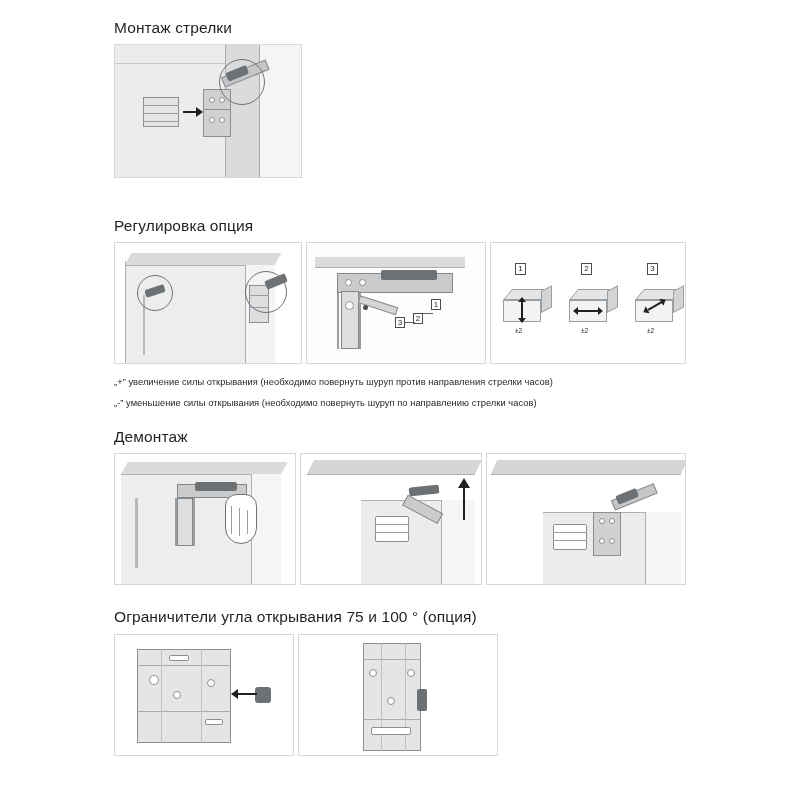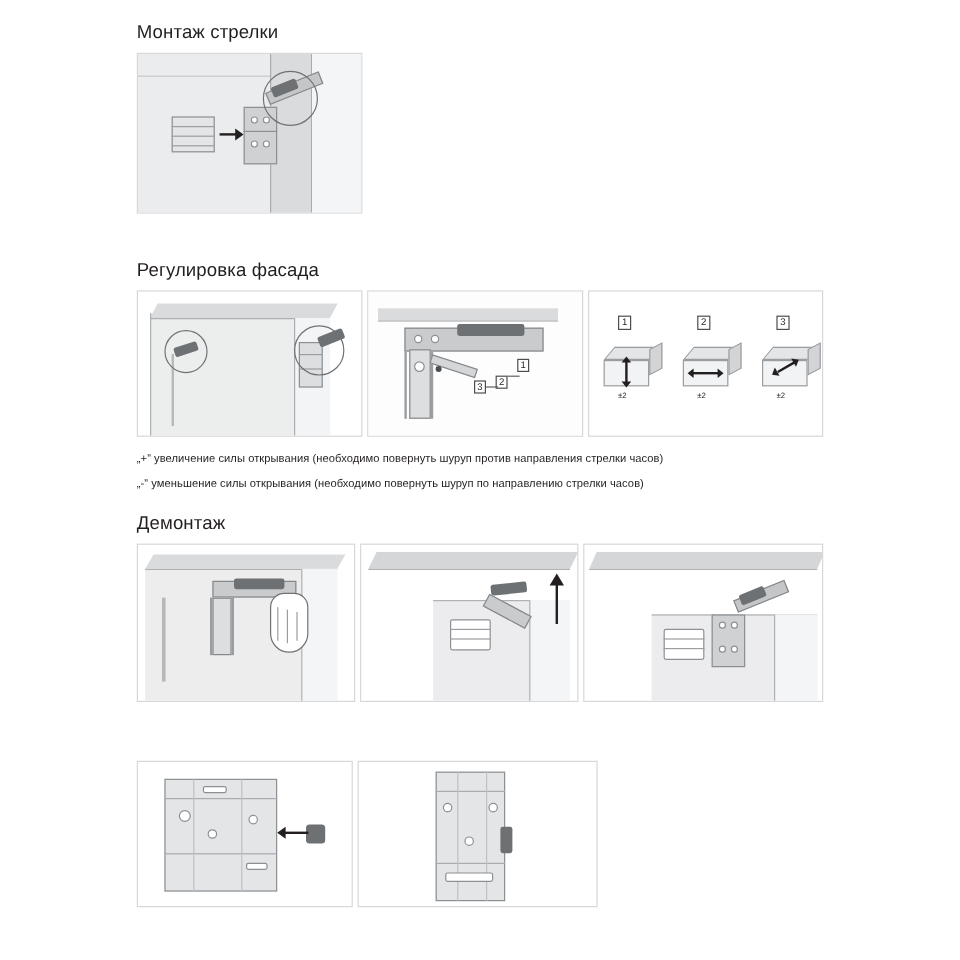--- a/index.html
+++ b/index.html
@@ -184,21 +184,21 @@
     <div class="plate-hole" style="left:94px; top:72px; width:6px; height:6px;"></div>
     <div class="plate-hole" style="left:104px; top:72px; width:6px; height:6px;"></div>
     <div class="line" style="left:88px; top:64px; width:28px; height:1px; background:#8d9093;"></div>
 
     <div class="hinge-arm" style="left:108px; top:32px; width:48px; height:11px; transform:rotate(-22deg); transform-origin: left center; background:#c4c6c8;"></div>
     <div class="hinge-dark" style="left:112px; top:28px; width:22px; height:9px; transform:rotate(-22deg); transform-origin:left center;"></div>
 
     <div class="circle-call" style="left:104px; top:14px; width:46px; height:46px;"></div>
   </div>
 
-  <div class="section-title" style="position:absolute; left:114px; top:217px;">Регулировка фасада</div>
+  <div class="section-title" style="position:absolute; left:114px; top:217px;">Регулировка опция</div>
 
   <div class="panel" style="left:114px; top:242px; width:188px; height:122px;">
     <div class="wall" style="left:10px; top:18px; width:150px; height:104px; background:#eceded;"></div>
     <div class="wall-dark" style="left:10px; top:10px; width:150px; height:12px; background:#d9dbdd;
          transform: skewX(-28deg); transform-origin: bottom left;"></div>
     <div class="line" style="left:10px; top:22px; width:150px; height:1px; background:#acaeb1;"></div>
     <div class="line" style="left:10px; top:18px; width:1px; height:104px; background:#acaeb1;"></div>
     <div class="wall-light" style="left:130px; top:22px; width:30px; height:100px; background:#f3f4f5;"></div>
     <div class="line" style="left:130px; top:22px; width:1px; height:100px; background:#acaeb1;"></div>
 
@@ -328,20 +328,21 @@
     <div class="hinge-body" style="left:106px; top:58px; width:28px; height:44px; background:#cfd1d3;"></div>
     <div class="plate-hole" style="left:112px; top:64px; width:6px; height:6px;"></div>
     <div class="plate-hole" style="left:122px; top:64px; width:6px; height:6px;"></div>
     <div class="plate-hole" style="left:112px; top:84px; width:6px; height:6px;"></div>
     <div class="plate-hole" style="left:122px; top:84px; width:6px; height:6px;"></div>
 
     <div class="hinge-arm" style="left:126px; top:46px; width:46px; height:11px; transform:rotate(-22deg); transform-origin:left center; background:#c4c6c8;"></div>
     <div class="hinge-dark" style="left:130px; top:42px; width:22px; height:9px; transform:rotate(-22deg); transform-origin:left center;"></div>
   </div>
 
+  <div class="section-title" style="position:absolute; left:114px; top:608px;">Ограничители угла открывания 75 и 100 ° (опция)</div>
 
   <div class="panel" style="left:114px; top:634px; width:180px; height:122px;">
     <div class="plate" style="left:22px; top:14px; width:94px; height:94px; background:#e4e5e7;"></div>
     <div class="line" style="left:22px; top:30px; width:94px; height:1px; background:#a9abae;"></div>
     <div class="line" style="left:22px; top:76px; width:94px; height:1px; background:#a9abae;"></div>
     <div class="line" style="left:46px; top:14px; width:1px; height:94px; background:#bfc1c4;"></div>
     <div class="line" style="left:86px; top:14px; width:1px; height:94px; background:#bfc1c4;"></div>
     <div class="plate-hole" style="left:34px; top:40px; width:10px; height:10px;"></div>
     <div class="plate-hole" style="left:58px; top:56px; width:8px; height:8px;"></div>
     <div class="plate-hole" style="left:92px; top:44px; width:8px; height:8px;"></div>

